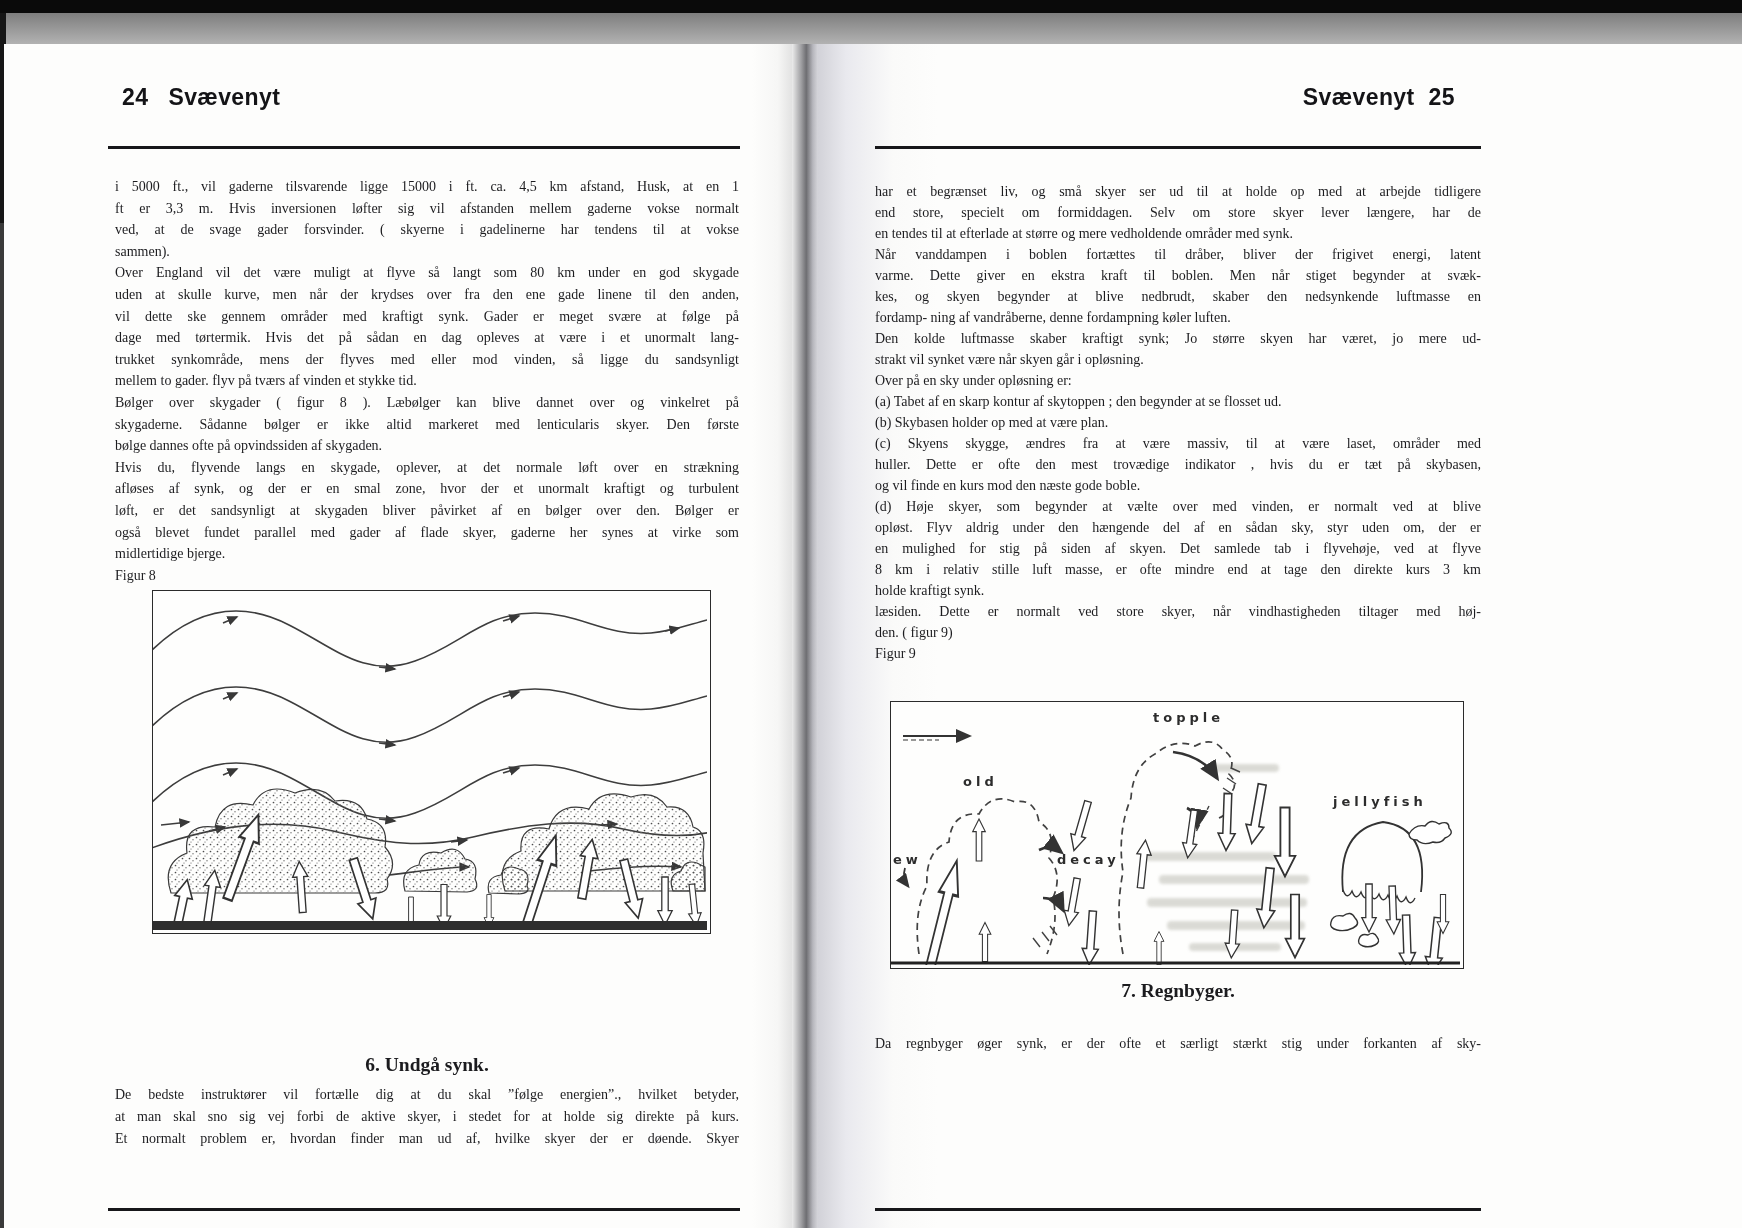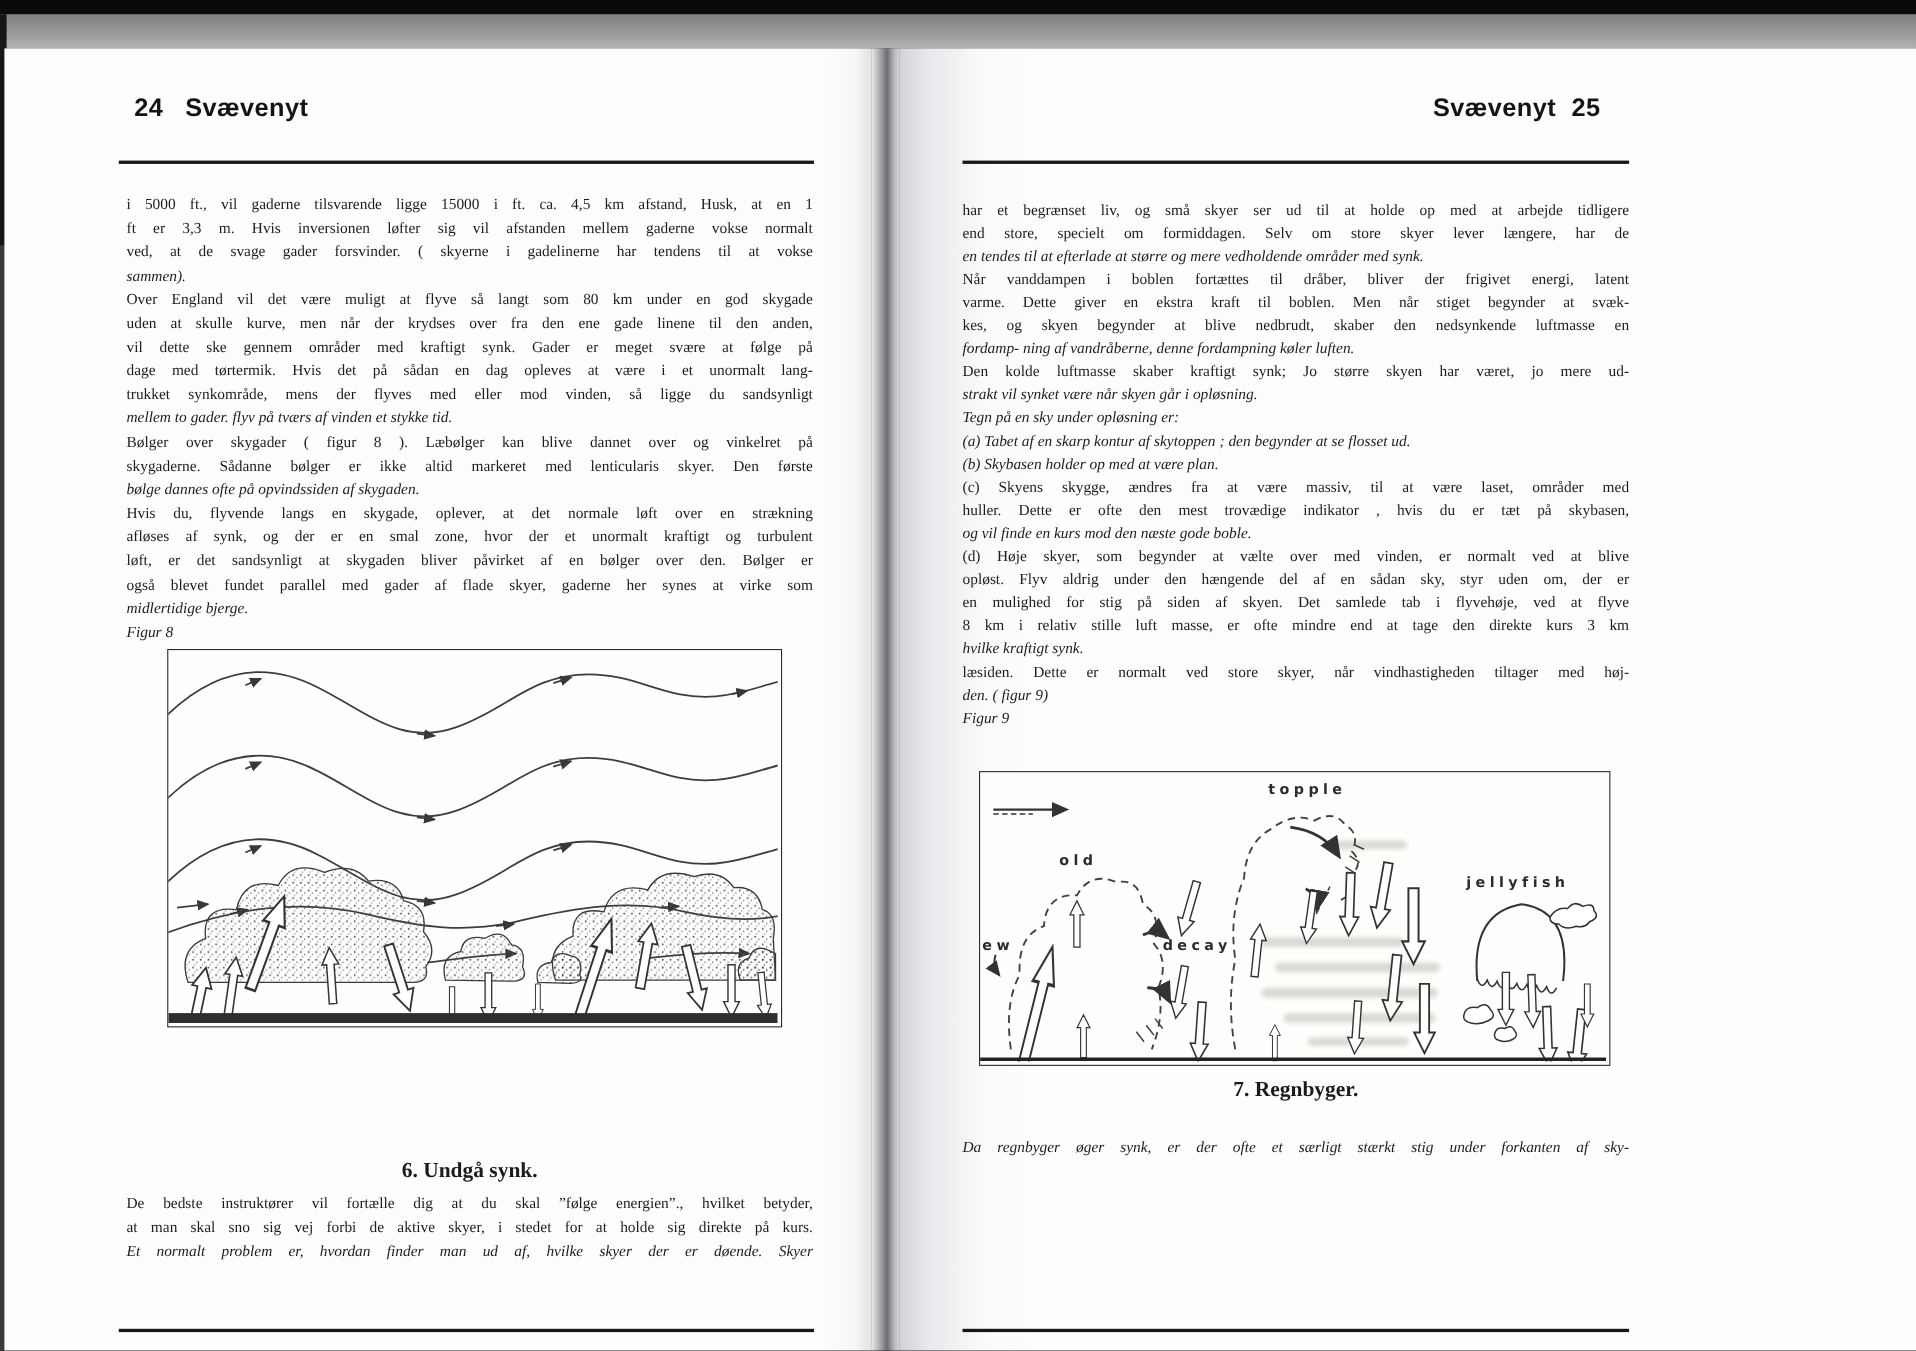--- a/index.html
+++ b/index.html
@@ -19,21 +19,21 @@
 
   .header { position:absolute; font-family:"Liberation Sans", sans-serif; font-weight:700;
             font-size:23px; color:#141417; letter-spacing:0.4px; }
   .header .gap { display:inline-block; width:20px; }
   .rule { position:absolute; background:#17171a; height:3px; }
 
   .bodytext { position:absolute; font-size:14px; color:#1c1c1f; }
   .lp-body { left:111px; top:132px; width:624px; line-height:21.6px; }
   .rp-body { left:57px;  top:137px; width:606px; line-height:21px; }
   .tline { text-align:justify; text-align-last:justify; }
-  .tlast { text-align-last:left;font-style:italic; }
+  .tlast { text-align-last:left; }
   .force-just .tlast { text-align-last:justify; }
 
   .figbox { position:absolute; border:1.6px solid #2b2b2b; background:#fefefd; }
   .fig8 { left:148px; top:546px; width:557px; height:342px; }
   .fig9 { left:72px;  top:657px; width:572px; height:266px; }
   .figcap { position:absolute; text-align:center; font-weight:700; 
             font-size:19.5px; color:#1b1b1e; }
   .lp-cap { left:112px; top:1010px; width:622px; }
   .rp-cap { left:57px;  top:936px;  width:606px; }
   .lp-close { left:111px; top:1040px; width:624px; line-height:22px; }
@@ -179,31 +179,31 @@
     <div class="bodytext rp-body">
         <div class="tline">har et begrænset liv, og små skyer ser ud til at holde op med at arbejde tidligere</div>
         <div class="tline">end store, specielt om formiddagen. Selv om store skyer lever længere, har de</div>
         <div class="tline tlast">en tendes til at efterlade at større og mere vedholdende områder med synk.</div>
         <div class="tline">Når vanddampen i boblen fortættes til dråber, bliver der frigivet energi, latent</div>
         <div class="tline">varme. Dette giver en ekstra kraft til boblen. Men når stiget begynder at svæk-</div>
         <div class="tline">kes, og skyen begynder at blive nedbrudt, skaber den nedsynkende luftmasse en</div>
         <div class="tline tlast">fordamp- ning af vandråberne, denne fordampning køler luften.</div>
         <div class="tline">Den kolde luftmasse skaber kraftigt synk; Jo større skyen har været, jo mere ud-</div>
         <div class="tline tlast">strakt vil synket være når skyen går i opløsning.</div>
-        <div class="tline tlast">Tegn på en sky under opløsning er:</div>
+        <div class="tline tlast">Over på en sky under opløsning er:</div>
         <div class="tline tlast">(a) Tabet af en skarp kontur af skytoppen ; den begynder at se flosset ud.</div>
         <div class="tline tlast">(b) Skybasen holder op med at være plan.</div>
         <div class="tline">(c) Skyens skygge, ændres fra at være massiv, til at være laset, områder med</div>
         <div class="tline">huller. Dette er ofte den mest trovædige indikator , hvis du er tæt på skybasen,</div>
         <div class="tline tlast">og vil finde en kurs mod den næste gode boble.</div>
         <div class="tline">(d) Høje skyer, som begynder at vælte over med vinden, er normalt ved at blive</div>
         <div class="tline">opløst. Flyv aldrig under den hængende del af en sådan sky, styr uden om, der er</div>
         <div class="tline">en mulighed for stig på siden af skyen. Det samlede tab i flyvehøje, ved at flyve</div>
         <div class="tline">8 km i relativ stille luft masse, er ofte mindre end at tage den direkte kurs 3 km</div>
-        <div class="tline tlast">hvilke kraftigt synk.</div>
+        <div class="tline tlast">holde kraftigt synk.</div>
         <div class="tline">læsiden. Dette er normalt ved store skyer, når vindhastigheden tiltager med høj-</div>
         <div class="tline tlast">den. ( figur 9)</div>
         <div class="tline tlast">Figur 9</div>
       </div>
 
     <div class="figbox fig9">
       <svg width="569" height="263" viewBox="0 0 569 263">
 
         <g fill="#8b8b7c" opacity="0.3" filter="url(#blurf)">
           <rect x="318" y="62" width="70" height="8" rx="4"></rect>

